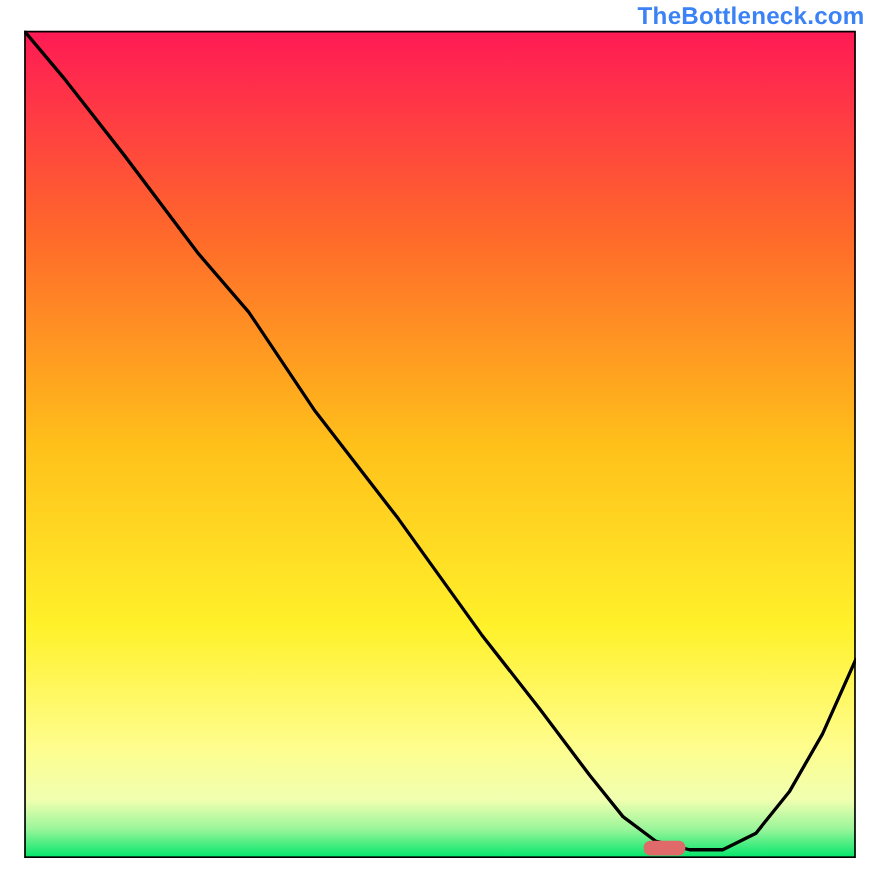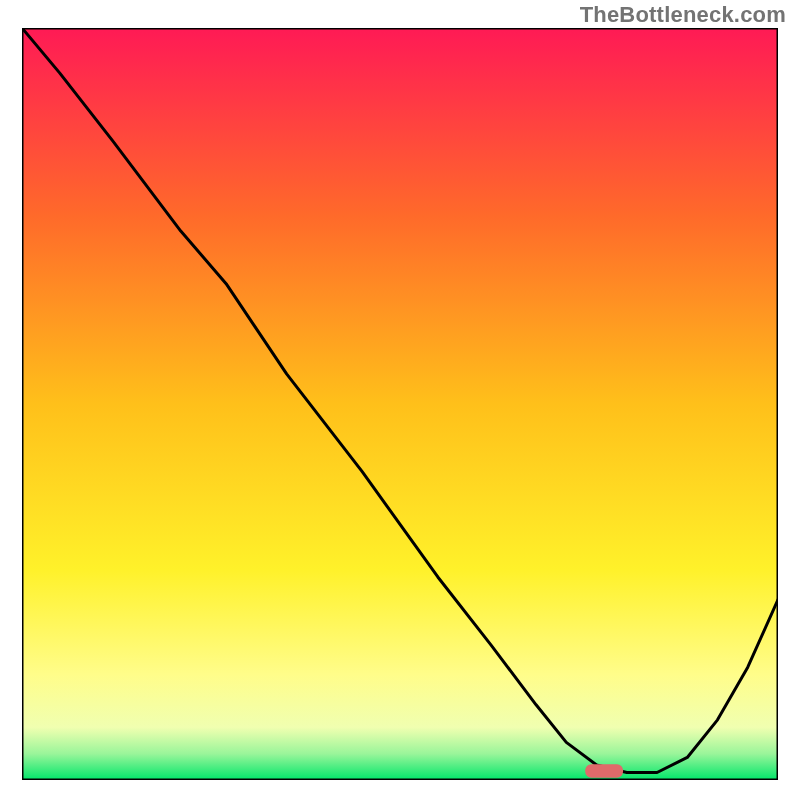--- a/index.html
+++ b/index.html
@@ -15,21 +15,21 @@
     position: relative;
     width: 800px;
     height: 800px;
   }
   .watermark {
     position: absolute;
     top: 2px;
     right: 14px;
     font-size: 22px;
     font-weight: 600;
-    color: #737373;
+    color: #3b82f6;
     letter-spacing: 0.2px;
     z-index: 10;
   }
   .plot-area {
     position: absolute;
     left: 22px;
     top: 28px;
     width: 756px;
     height: 752px;
     box-sizing: border-box;

